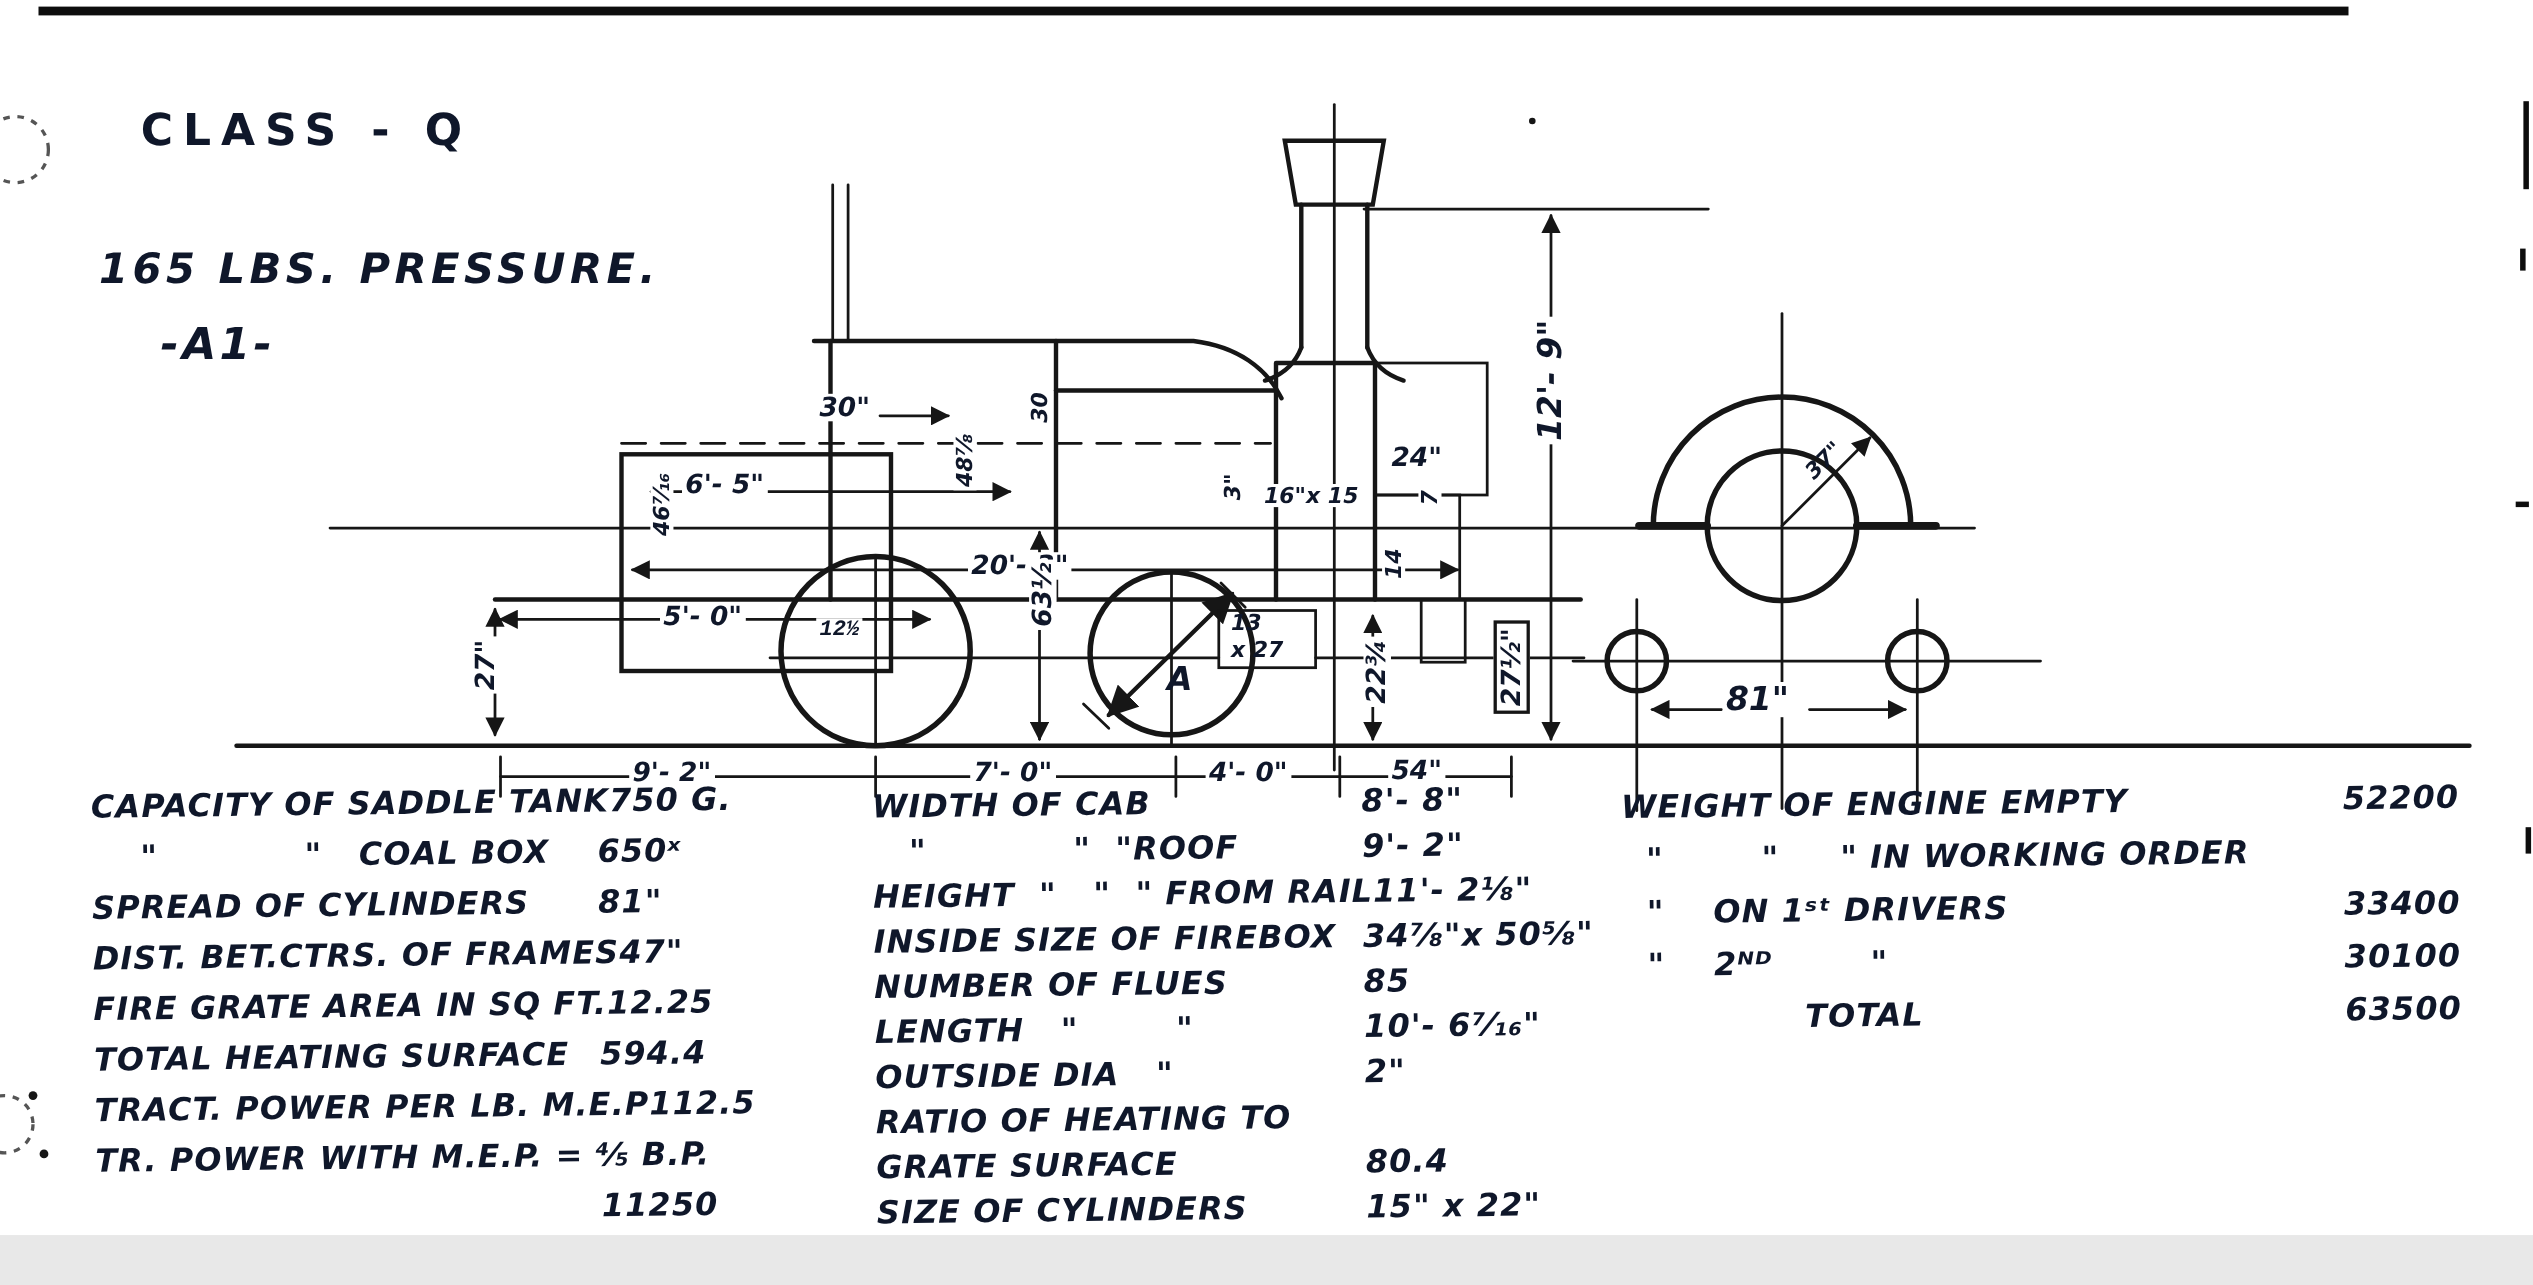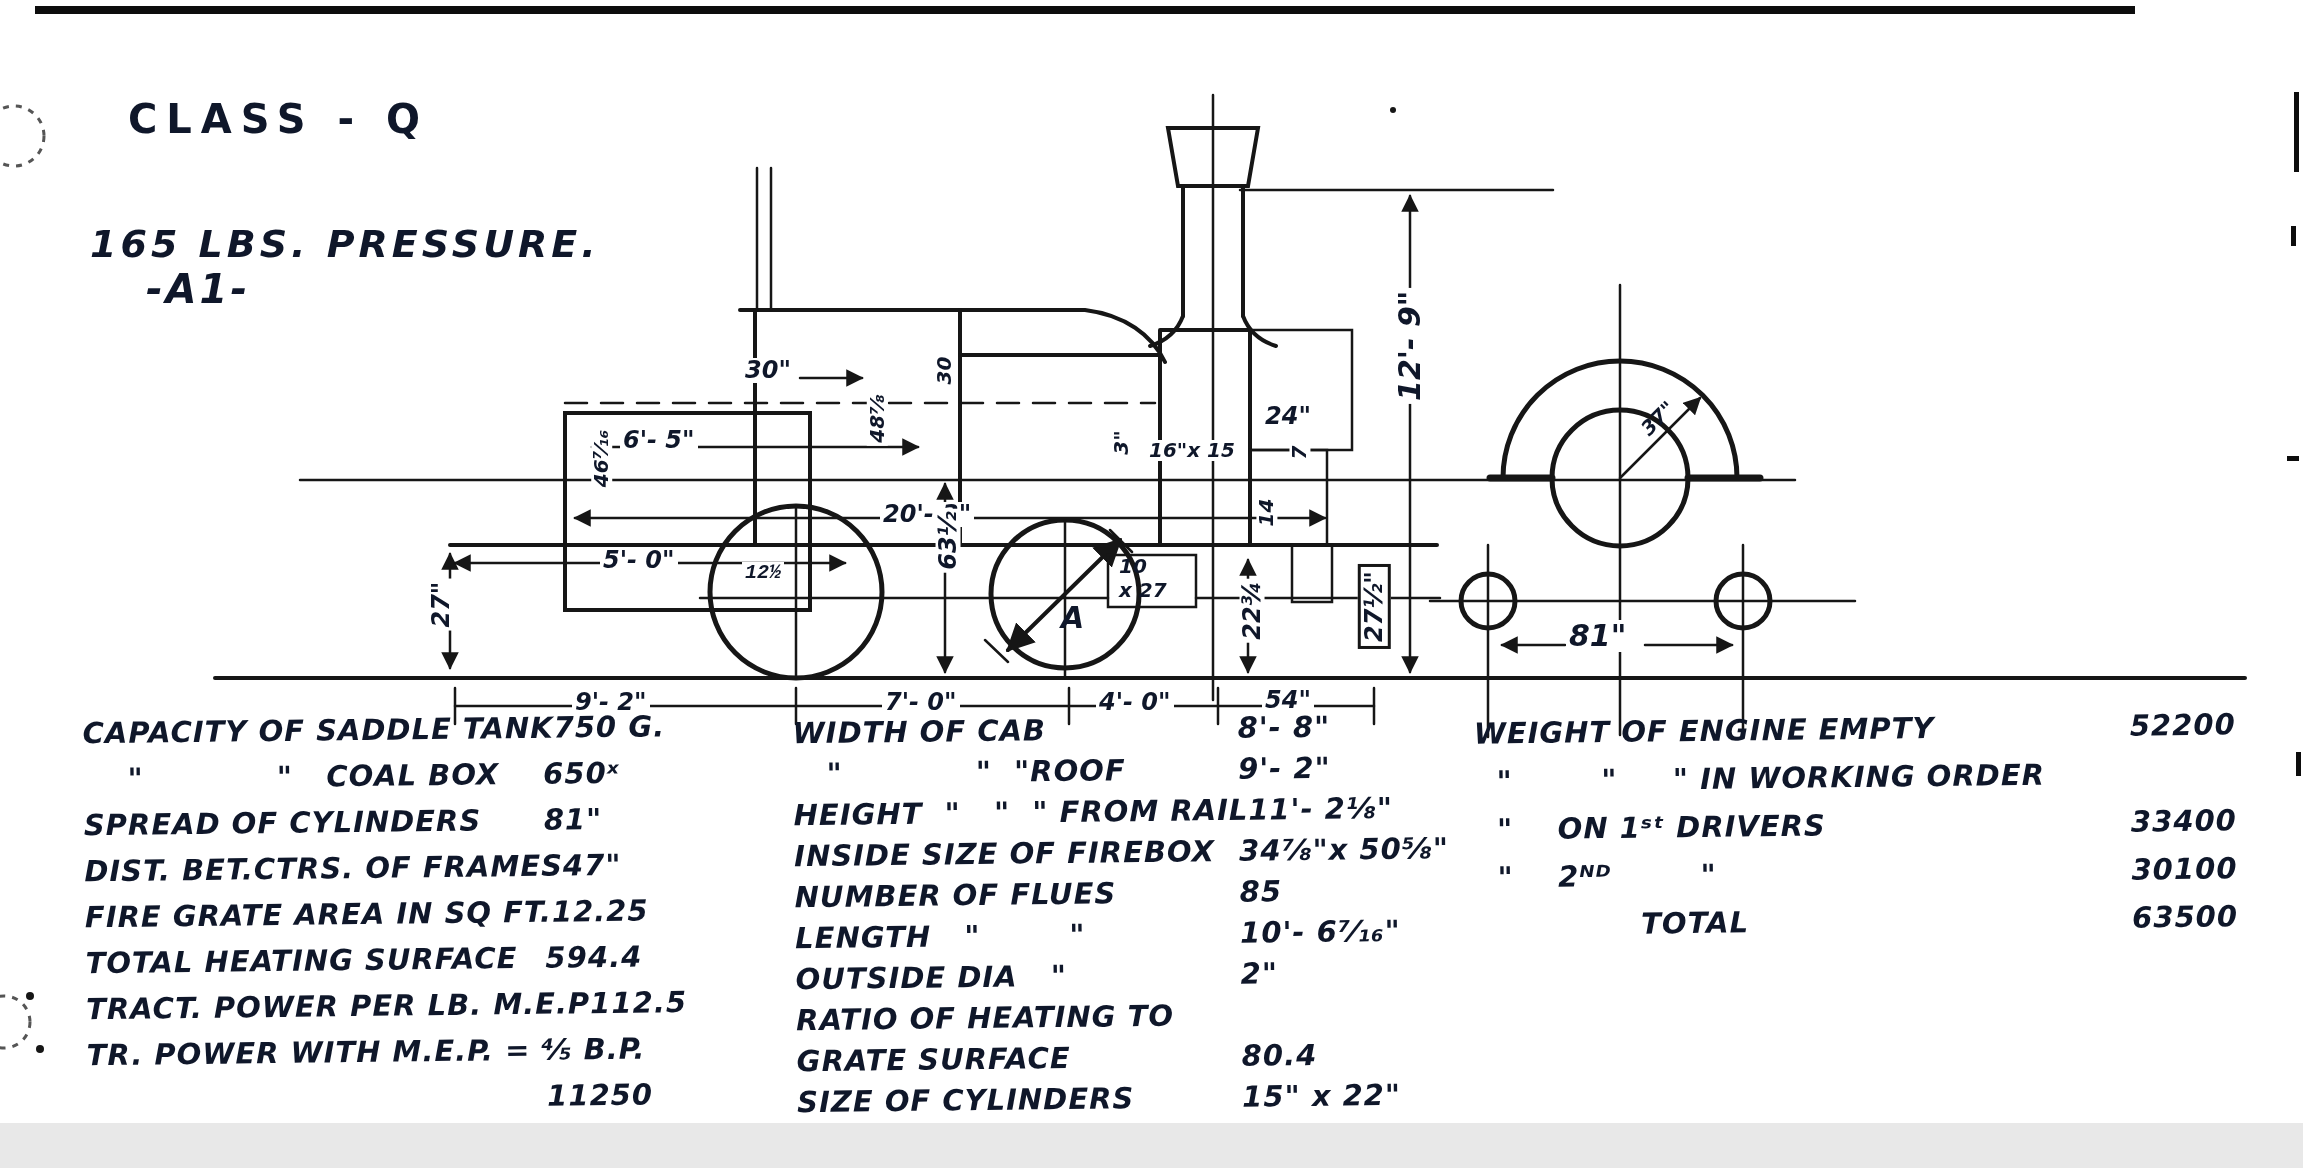--- a/index.html
+++ b/index.html
@@ -2,21 +2,21 @@
 <html><head>
 <meta charset="utf-8">
 <style>
   html,body{margin:0;padding:0;background:#e8e8e8;}
   #sheet{position:relative;width:2303px;height:1123px;background:#ffffff;overflow:hidden;
          font-family:"DejaVu Sans",sans-serif;color:#0f172a;}
   .bar{position:absolute;background:#0d0d0d;}
   
   .t1{position:absolute;left:128px;top:96px;font:bold 40px "DejaVu Sans",sans-serif;letter-spacing:9px;}
   .t2{position:absolute;left:90px;top:222px;font:bold italic 38px "DejaVu Sans",sans-serif;letter-spacing:4px;}
-  .t3{position:absolute;left:146px;top:266px;font:bold italic 40px "DejaVu Sans",sans-serif;letter-spacing:3px;}
+  .t3{position:absolute;left:146px;top:290px;font:bold italic 40px "DejaVu Sans",sans-serif;letter-spacing:3px;}
   
   #dwg{position:absolute;left:0;top:0;}
   .ln{stroke:#161616;stroke-width:4;fill:none;stroke-linecap:round;}
   .thin{stroke-width:2.5;}
   .thk{stroke-width:7;}
   .dash{stroke-dasharray:22 14;}
   .wheel{stroke:#161616;stroke-width:5;fill:none;}
   .dot{fill:#161616;}
   .hole{stroke:#555;stroke-width:3;fill:none;stroke-dasharray:6 7;}
   
@@ -144,21 +144,21 @@
     <span class="dim sm" style="left:1146px;top:440px;">16"x 15</span>
     <span class="dim" style="left:1262px;top:404px;">24"</span>
     <span class="dim rot sm" style="left:1290px;top:442px;">7</span>
     <span class="dim rot sm" style="left:1250px;top:502px;">14</span>
     <span class="dim rot" style="left:916px;top:528px;">63½</span>
     <span class="dim rot" style="left:1220px;top:598px;">22¾</span>
     <span class="dim rot boxed" style="left:1332px;top:590px;">27½"</span>
     <span class="dim rot big" style="left:1352px;top:330px;">12'- 9"</span>
     <span class="dim sm" style="left:742px;top:562px;font-family:Liberation Mono, monospace;">12½</span>
     <span class="dim big" style="left:1058px;top:602px;background:transparent;">A</span>
-    <span class="dim sm" style="left:1116px;top:556px;background:transparent;">10</span>
+    <span class="dim sm" style="left:1116px;top:556px;background:transparent;">13</span>
     <span class="dim sm" style="left:1116px;top:580px;background:transparent;">x 27</span>
     <span class="dim" style="left:572px;top:690px;">9'- 2"</span>
     <span class="dim" style="left:882px;top:690px;">7'- 0"</span>
     <span class="dim" style="left:1096px;top:690px;">4'- 0"</span>
     <span class="dim" style="left:1262px;top:688px;">54"</span>
     <span class="dim big" style="left:1566px;top:620px;">81"</span>
     <span class="dim rot45 sm" style="left:1636px;top:408px;background:transparent;">37"</span>
   </div>
 
   <div class="spec-col" id="col-left" style="left:85px;top:712px;width:712px;">

